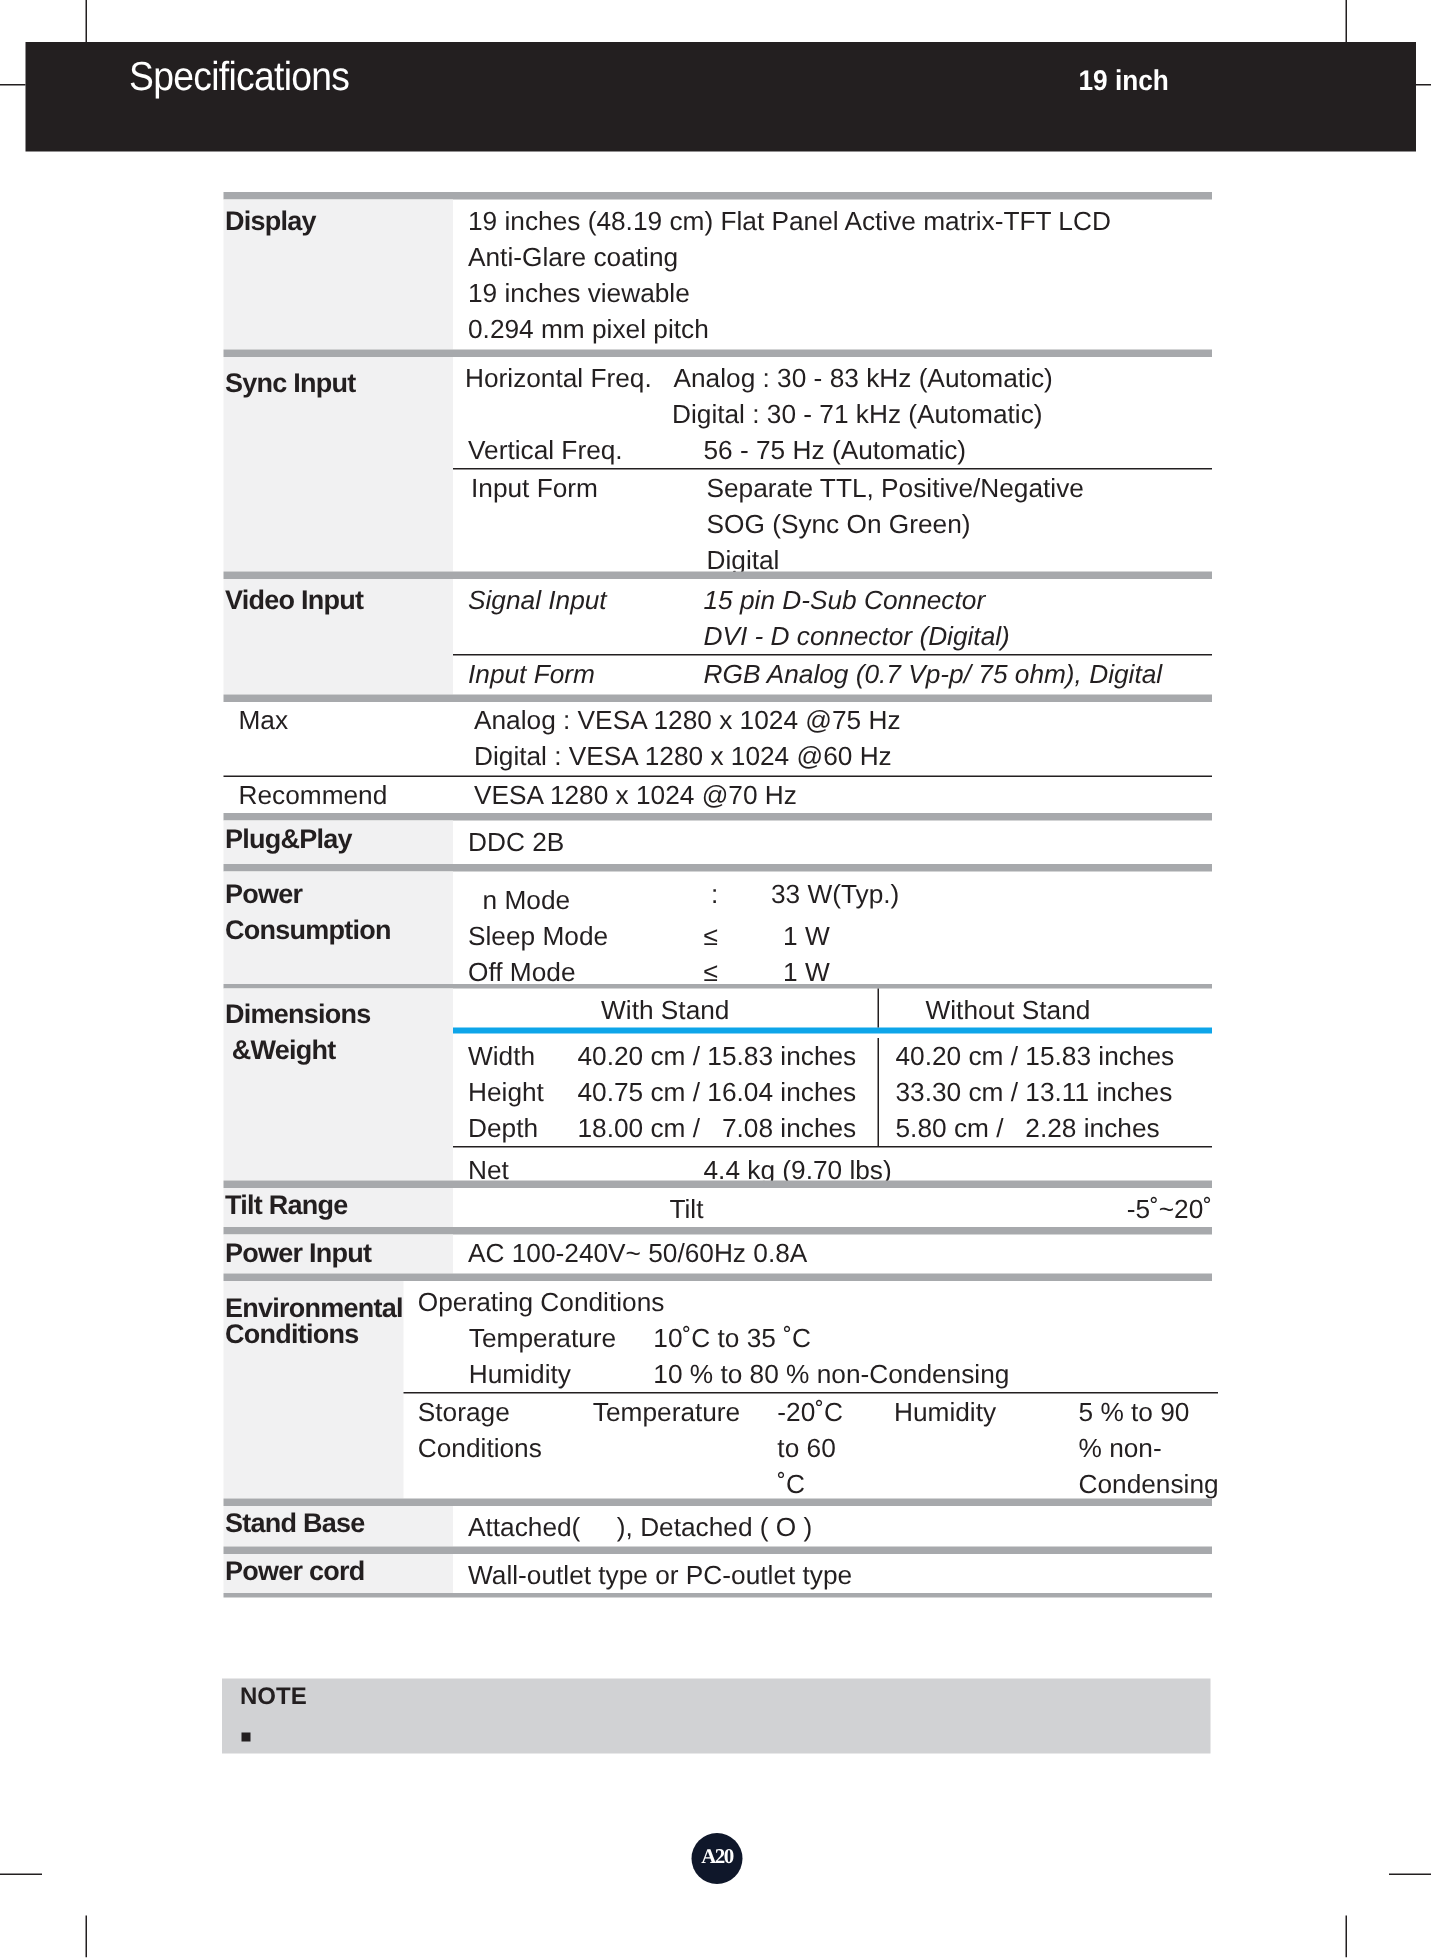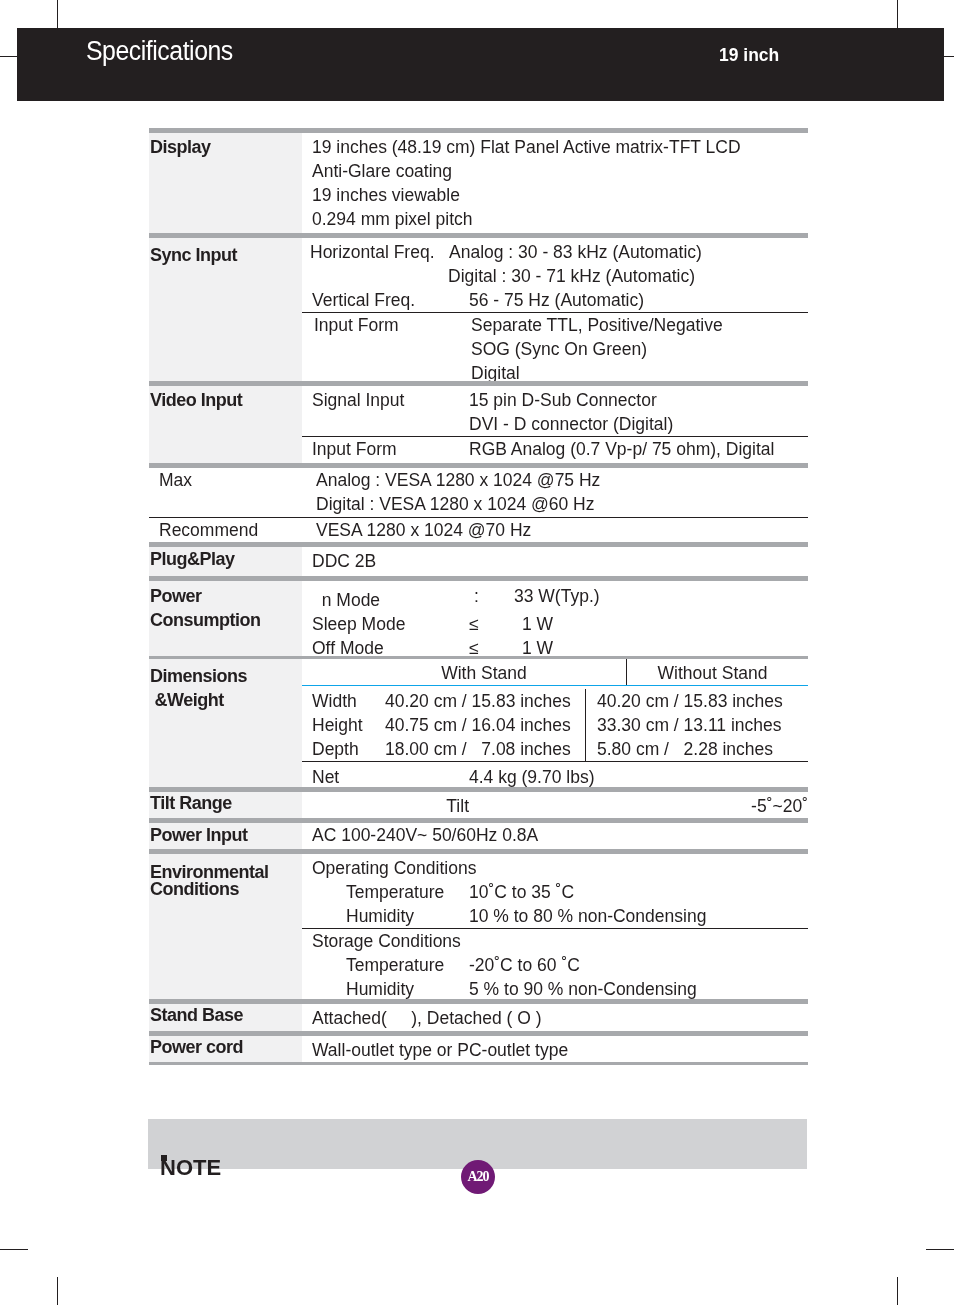--- a/index.html
+++ b/index.html
@@ -14,25 +14,25 @@
   .row.last { border-bottom:3px solid #a7a9ac; }
   .lbl { width:153px; background:#f1f1f2; font-weight:bold; font-size:18px; padding:3px 0 0 1px; box-sizing:border-box; transform-origin:left; letter-spacing:-0.5px; line-height:22px; }
   .val { flex:1; font-size:17.5px; line-height:24px; padding-left:10px; }
   .sub { display:flex; }
   .sub.sep { border-top:1px solid #231f20; margin-left:-10px; padding-left:10px; }
   .k { width:157px; flex:none; }
   .v { flex:1; }
   .indent-k { width:123px; padding-left:34px; flex:none; }
   .dim { display:flex; margin-left:-10px; }
   .dimcol { border-right:1px solid #231f20; }
-  .dimhead { display:flex; border-bottom:1px solid #0ea5e9; margin-left:-10px;justify-content:center; }
+  .dimhead { display:flex; border-bottom:4px solid #0ea5e9; margin-left:-10px; }
   .note { position:absolute; left:148px; top:1119px; width:659px; height:50px; background:#d1d2d4; }
-  .note-title { position:absolute; left:12px; top:4px; font-weight:bold; font-size:22px;margin-top:32px; }
+  .note-title { position:absolute; left:12px; top:4px; font-weight:bold; font-size:16px; }
   .note-bullet { position:absolute; left:13px; top:36px; width:6px; height:6px; background:#231f20; }
-  .page-badge { position:absolute; left:461px; top:1160px; width:34px; height:34px; border-radius:50%; background:#701a75; color:#fff; font-family:"Liberation Serif", serif; font-weight:bold; font-size:14px; display:flex; align-items:center; justify-content:center; letter-spacing:-1px; }
+  .page-badge { position:absolute; left:461px; top:1222px; width:34px; height:34px; border-radius:50%; background:#0f172a; color:#fff; font-family:"Liberation Serif", serif; font-weight:bold; font-size:14px; display:flex; align-items:center; justify-content:center; letter-spacing:-1px; }
 </style>
 </head>
 <body>
 
 <div class="crop" style="left:57px;top:0;width:1px;height:28px;"></div>
 <div class="crop" style="left:897px;top:0;width:1px;height:28px;"></div>
 <div class="crop" style="left:0;top:56px;width:17px;height:1px;"></div>
 <div class="crop" style="left:944px;top:56px;width:10px;height:1px;"></div>
 <div class="crop" style="left:0;top:1249px;width:28px;height:1px;"></div>
 <div class="crop" style="left:926px;top:1249px;width:28px;height:1px;"></div>
@@ -76,21 +76,21 @@
           <div>Separate TTL, Positive/Negative</div>
           <div>SOG (Sync On Green)</div>
           <div>Digital</div>
         </span>
       </div>
     </div>
   </div>
 
   <div class="row" style="height:77px;">
     <div class="lbl">Video Input</div>
-    <div class="val" style="padding-top:2px;">
+    <div class="val" style="padding-top:2px;font-style:italic;">
       <div class="sub">
         <span class="k">Signal Input</span>
         <span class="v">
           <div>15 pin D-Sub Connector</div>
           <div>DVI - D connector (Digital)</div>
         </span>
       </div>
       <div class="sub sep">
         <span class="k">Input Form</span>
         <span class="v">RGB Analog (0.7 Vp-p/ 75 ohm), Digital</span>
@@ -204,21 +204,21 @@
     <div class="val" style="padding-top:2px;">
       <div>Operating Conditions</div>
       <div class="sub">
           <span class="indent-k">Temperature</span>
           <span>10˚C to 35 ˚C</span>
         </div>
       <div class="sub">
           <span class="indent-k">Humidity</span>
           <span>10 % to 80 % non-Condensing</span>
         </div>
-      <div class="sub sep" style="flex-direction:column;">
+      <div class="sub sep" style="flex-direction:row;">
         <div>Storage Conditions</div>
         <div class="sub">
             <span class="indent-k">Temperature</span>
             <span>-20˚C to 60 ˚C</span>
           </div>
         <div class="sub">
             <span class="indent-k">Humidity</span>
             <span>5 % to 90 % non-Condensing</span>
           </div>
       </div>

